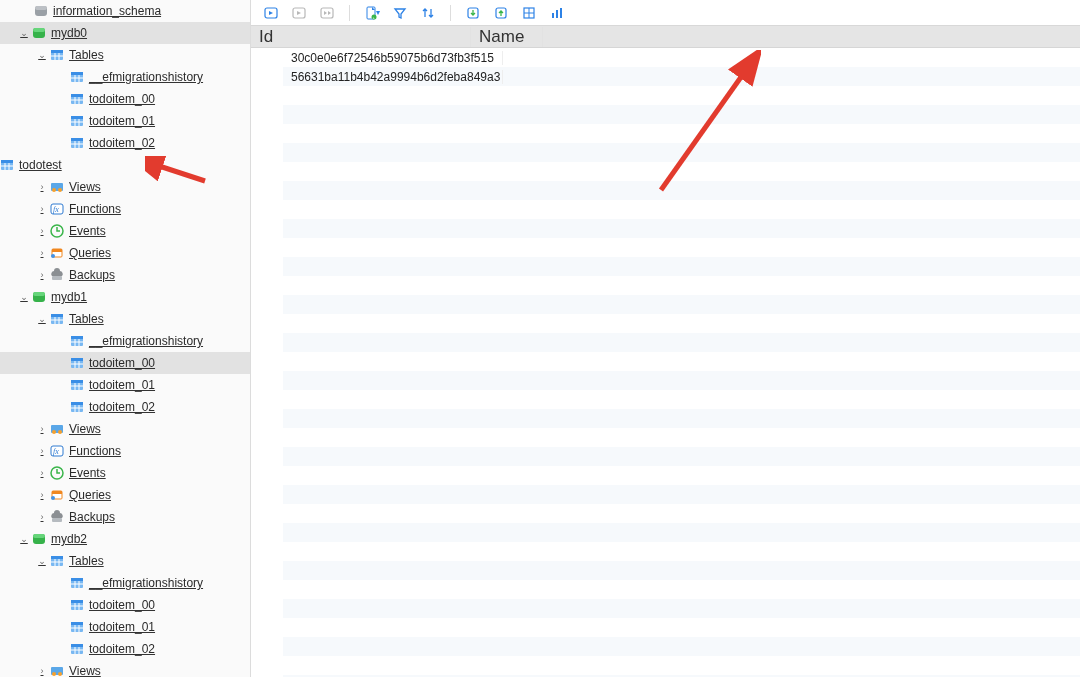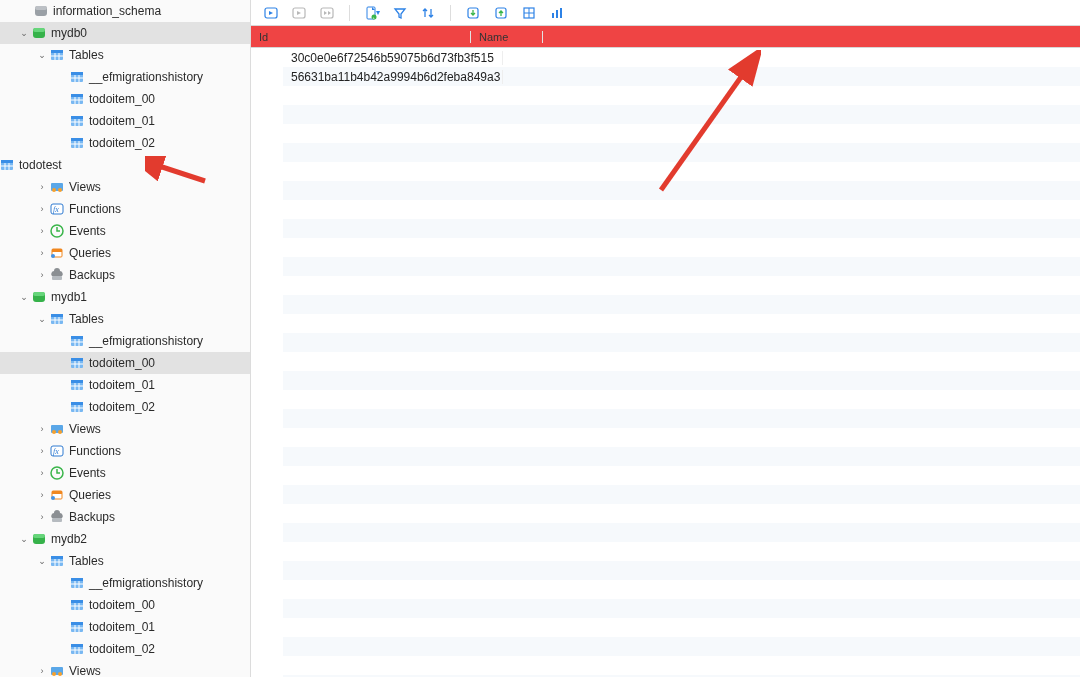--- a/index.html
+++ b/index.html
@@ -20,20 +20,21 @@
     border-right: 1px solid #dcdcdc;
     overflow-y: auto;
     user-select: none;
   }
   .tree-row {
     display: flex;
     align-items: center;
     height: 22px;
     cursor: default;
     white-space: nowrap;
+    text-decoration: underline;
   }
   .tree-row.selected { background: #e2e2e2; }
   .chevron {
     width: 12px; height: 12px;
     display:inline-flex; align-items:center; justify-content:center;
     font-size: 9px; color: #666;
     margin-right: 2px;
   }
   .node-icon {
     width: 14px; height: 14px;
@@ -71,23 +72,23 @@
   
   .grid {
     flex:1;
     overflow:auto;
     position:relative;
   }
   .grid-head {
     display:flex;
     height:22px;
     border-bottom:1px solid #d6d6d6;
-    background:#ef4444;
+    background:#e5e5e5;
     color:#333;
-    font-size:11px;
+    font-size:17px;
     position:sticky; top:0;align-items:center;
   }
   .gh-cell {
     display:flex; align-items:center;
     padding-left:8px;
     border-right:1px solid #e2e2e2;
   }
   .col-id   { width:220px; }
   .col-text { width:218px; }
   .col-name { width:72px; }

